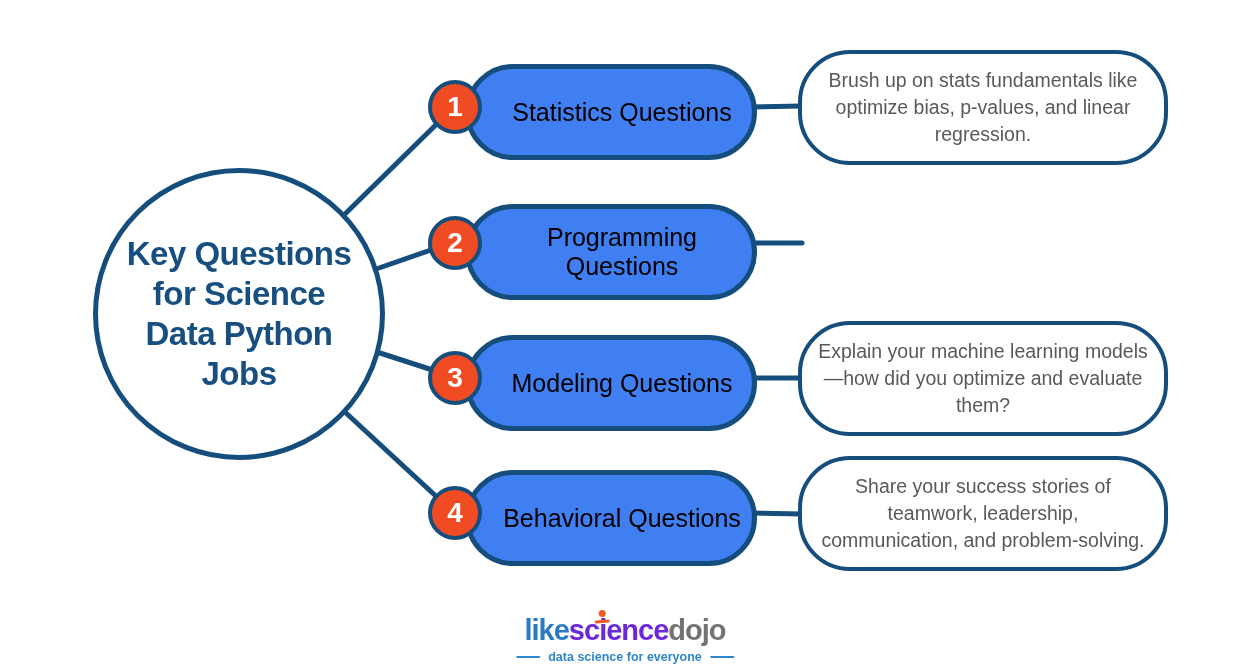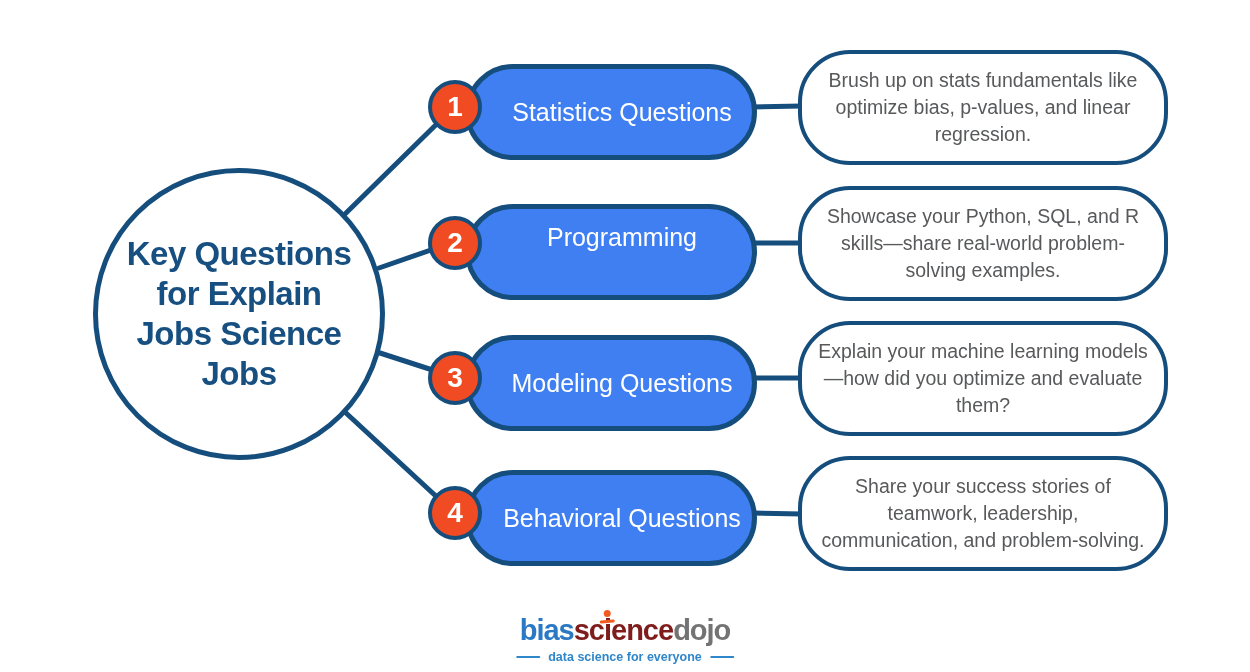--- a/index.html
+++ b/index.html
@@ -49,27 +49,26 @@
     border-radius: 48px;
     display: flex;
     flex-direction: column;
     align-items: center;
     justify-content: center;
     text-align: center;
     z-index: 2;
   }
   .pill span {
     display: block;
-    color: #ffffff;
+    color: #000000;
     font-size: 25px;
     font-weight: 500;
     line-height: 1.15;
     padding-left: 26px;
     padding-right: 4px;
-    margin-top: 44px;
   }
   .badge {
     position: absolute;
     left: 428px;
     width: 46px; height: 46px;
     background: #f04b22;
     border: 4px solid #154e7d;
     border-radius: 50%;
     display: flex;
     align-items: center;
@@ -113,21 +112,21 @@
     z-index: 2;
   }
   .logo-word {
     font-size: 29px;
     font-weight: bold;
     letter-spacing: -1px;
     line-height: 1;
     white-space: nowrap;
   }
   .logo-data { color: #2b79c4; }
-  .logo-science { color: #7f1d1d; }
+  .logo-science { color: #6d28d9; }
   .logo-dojo { color: #737373; }
   .logo-i { position: relative; display: inline-block; }
   .logo-i::before {
     content: "";
     position: absolute;
     width: 7px; height: 7px;
     background: #f15b22;
     border-radius: 50%;
     top: -6px; left: 50%;
     transform: translateX(-50%);
@@ -173,42 +172,39 @@
       <line x1="346" y1="413" x2="451" y2="510"></line>
       <line x1="750" y1="107" x2="802" y2="106"></line>
       <line x1="750" y1="243" x2="802" y2="243"></line>
       <line x1="750" y1="378" x2="802" y2="378"></line>
       <line x1="750" y1="513" x2="802" y2="514"></line>
     </g>
   </svg>
 
   <div class="center-circle">
     <span>Key Questions</span>
-    <span>for  Explain</span>
-    <span>Jobs Science</span>
+    <span>for  Science</span>
+    <span>Data Python</span>
     <span>Jobs</span>
   </div>
 
   <div class="pill p1">
     <span>Statistics Questions</span>
     <span></span>
   </div>
   <div class="badge b1">1</div>
   <div class="bubble d1">
     <p>Brush up on stats fundamentals like optimize bias, p-values, and linear regression.</p>
   </div>
 
   <div class="pill p2">
     <span>Programming</span>
     <span>Questions</span>
   </div>
   <div class="badge b2">2</div>
-  <div class="bubble d2">
-    <p>Showcase your Python, SQL, and R skills—share real-world problem-solving examples.</p>
-  </div>
 
   <div class="pill p3">
     <span>Modeling Questions</span>
     <span></span>
   </div>
   <div class="badge b3">3</div>
   <div class="bubble d3">
     <p>Explain your machine learning models—how did you optimize and evaluate them?</p>
   </div>
 
@@ -216,21 +212,21 @@
     <span>Behavioral Questions</span>
     <span></span>
   </div>
   <div class="badge b4">4</div>
   <div class="bubble d4">
     <p>Share your success stories of teamwork, leadership, communication, and problem-solving.</p>
   </div>
 
   <div class="logo">
     <div class="logo-word">
-      <span class="logo-data">bias</span><span class="logo-science"><span>sc</span><span class="logo-i">i</span><span>ence</span></span><span class="logo-dojo">dojo</span>
+      <span class="logo-data">like</span><span class="logo-science"><span>sc</span><span class="logo-i">i</span><span>ence</span></span><span class="logo-dojo">dojo</span>
     </div>
     <div class="tagline-row">
       <span class="tag-dash"></span>
       <span class="tagline">data science for everyone</span>
       <span class="tag-dash"></span>
     </div>
   </div>
 
 </div>
 

